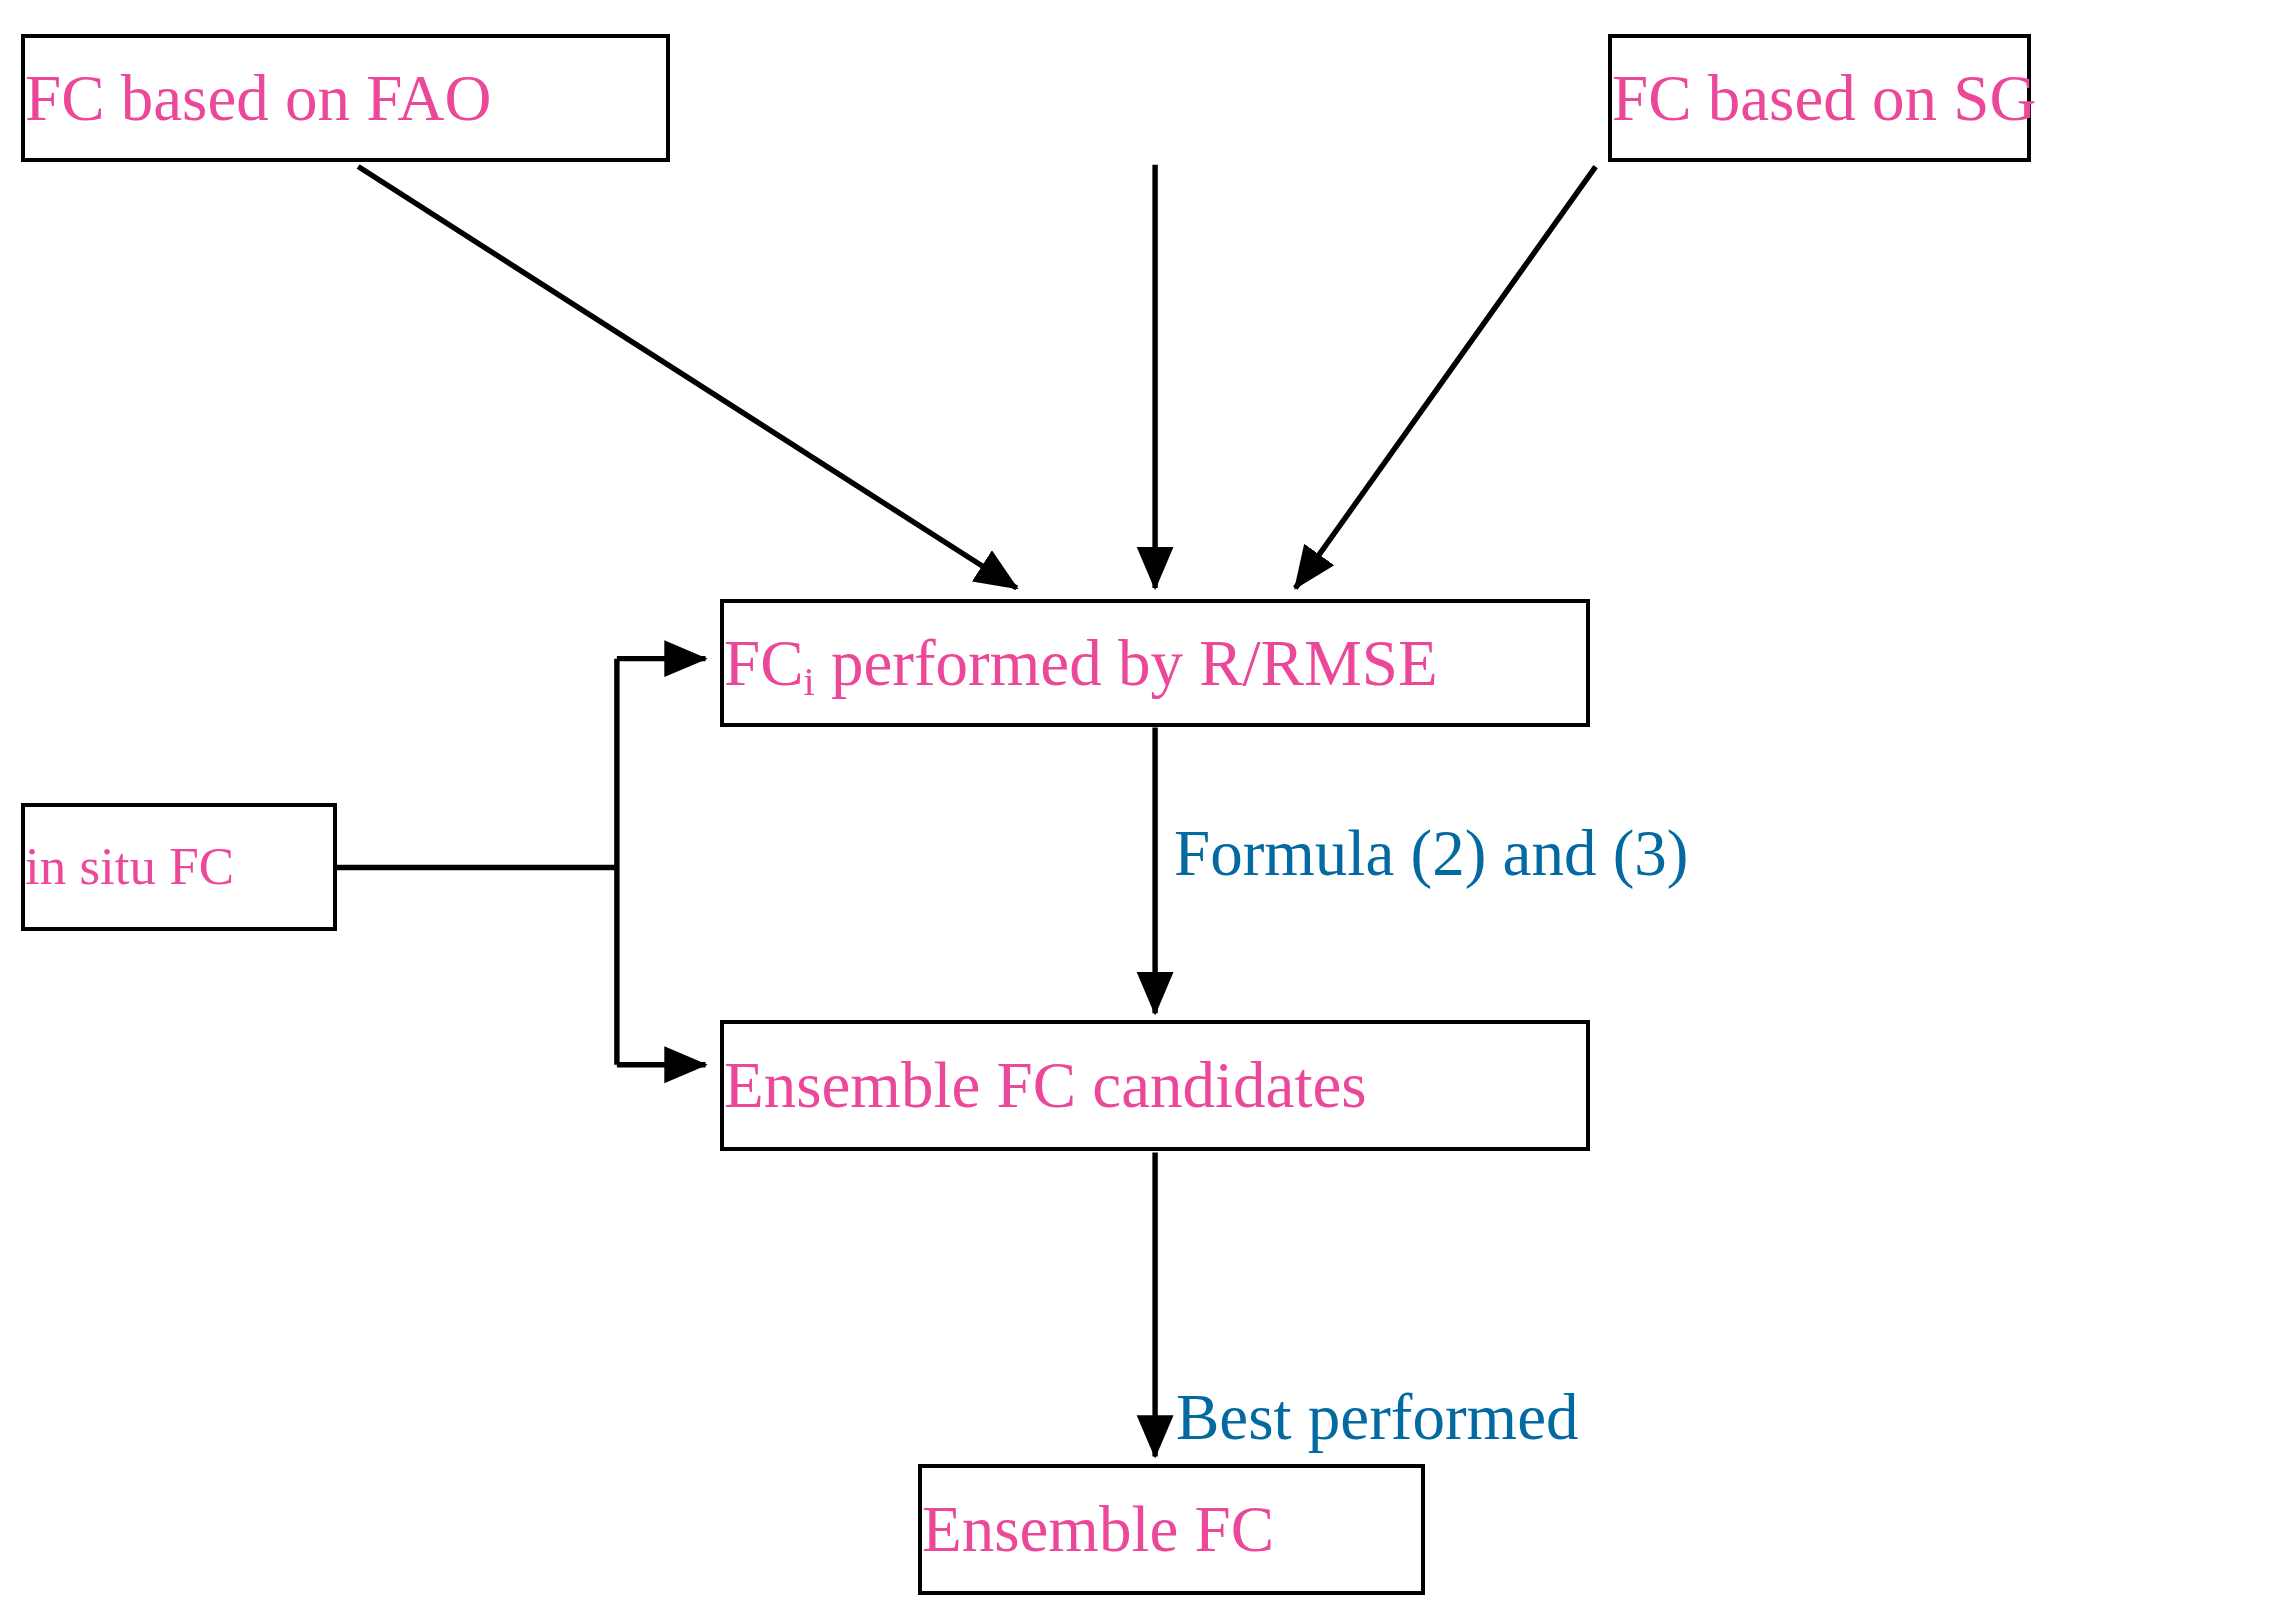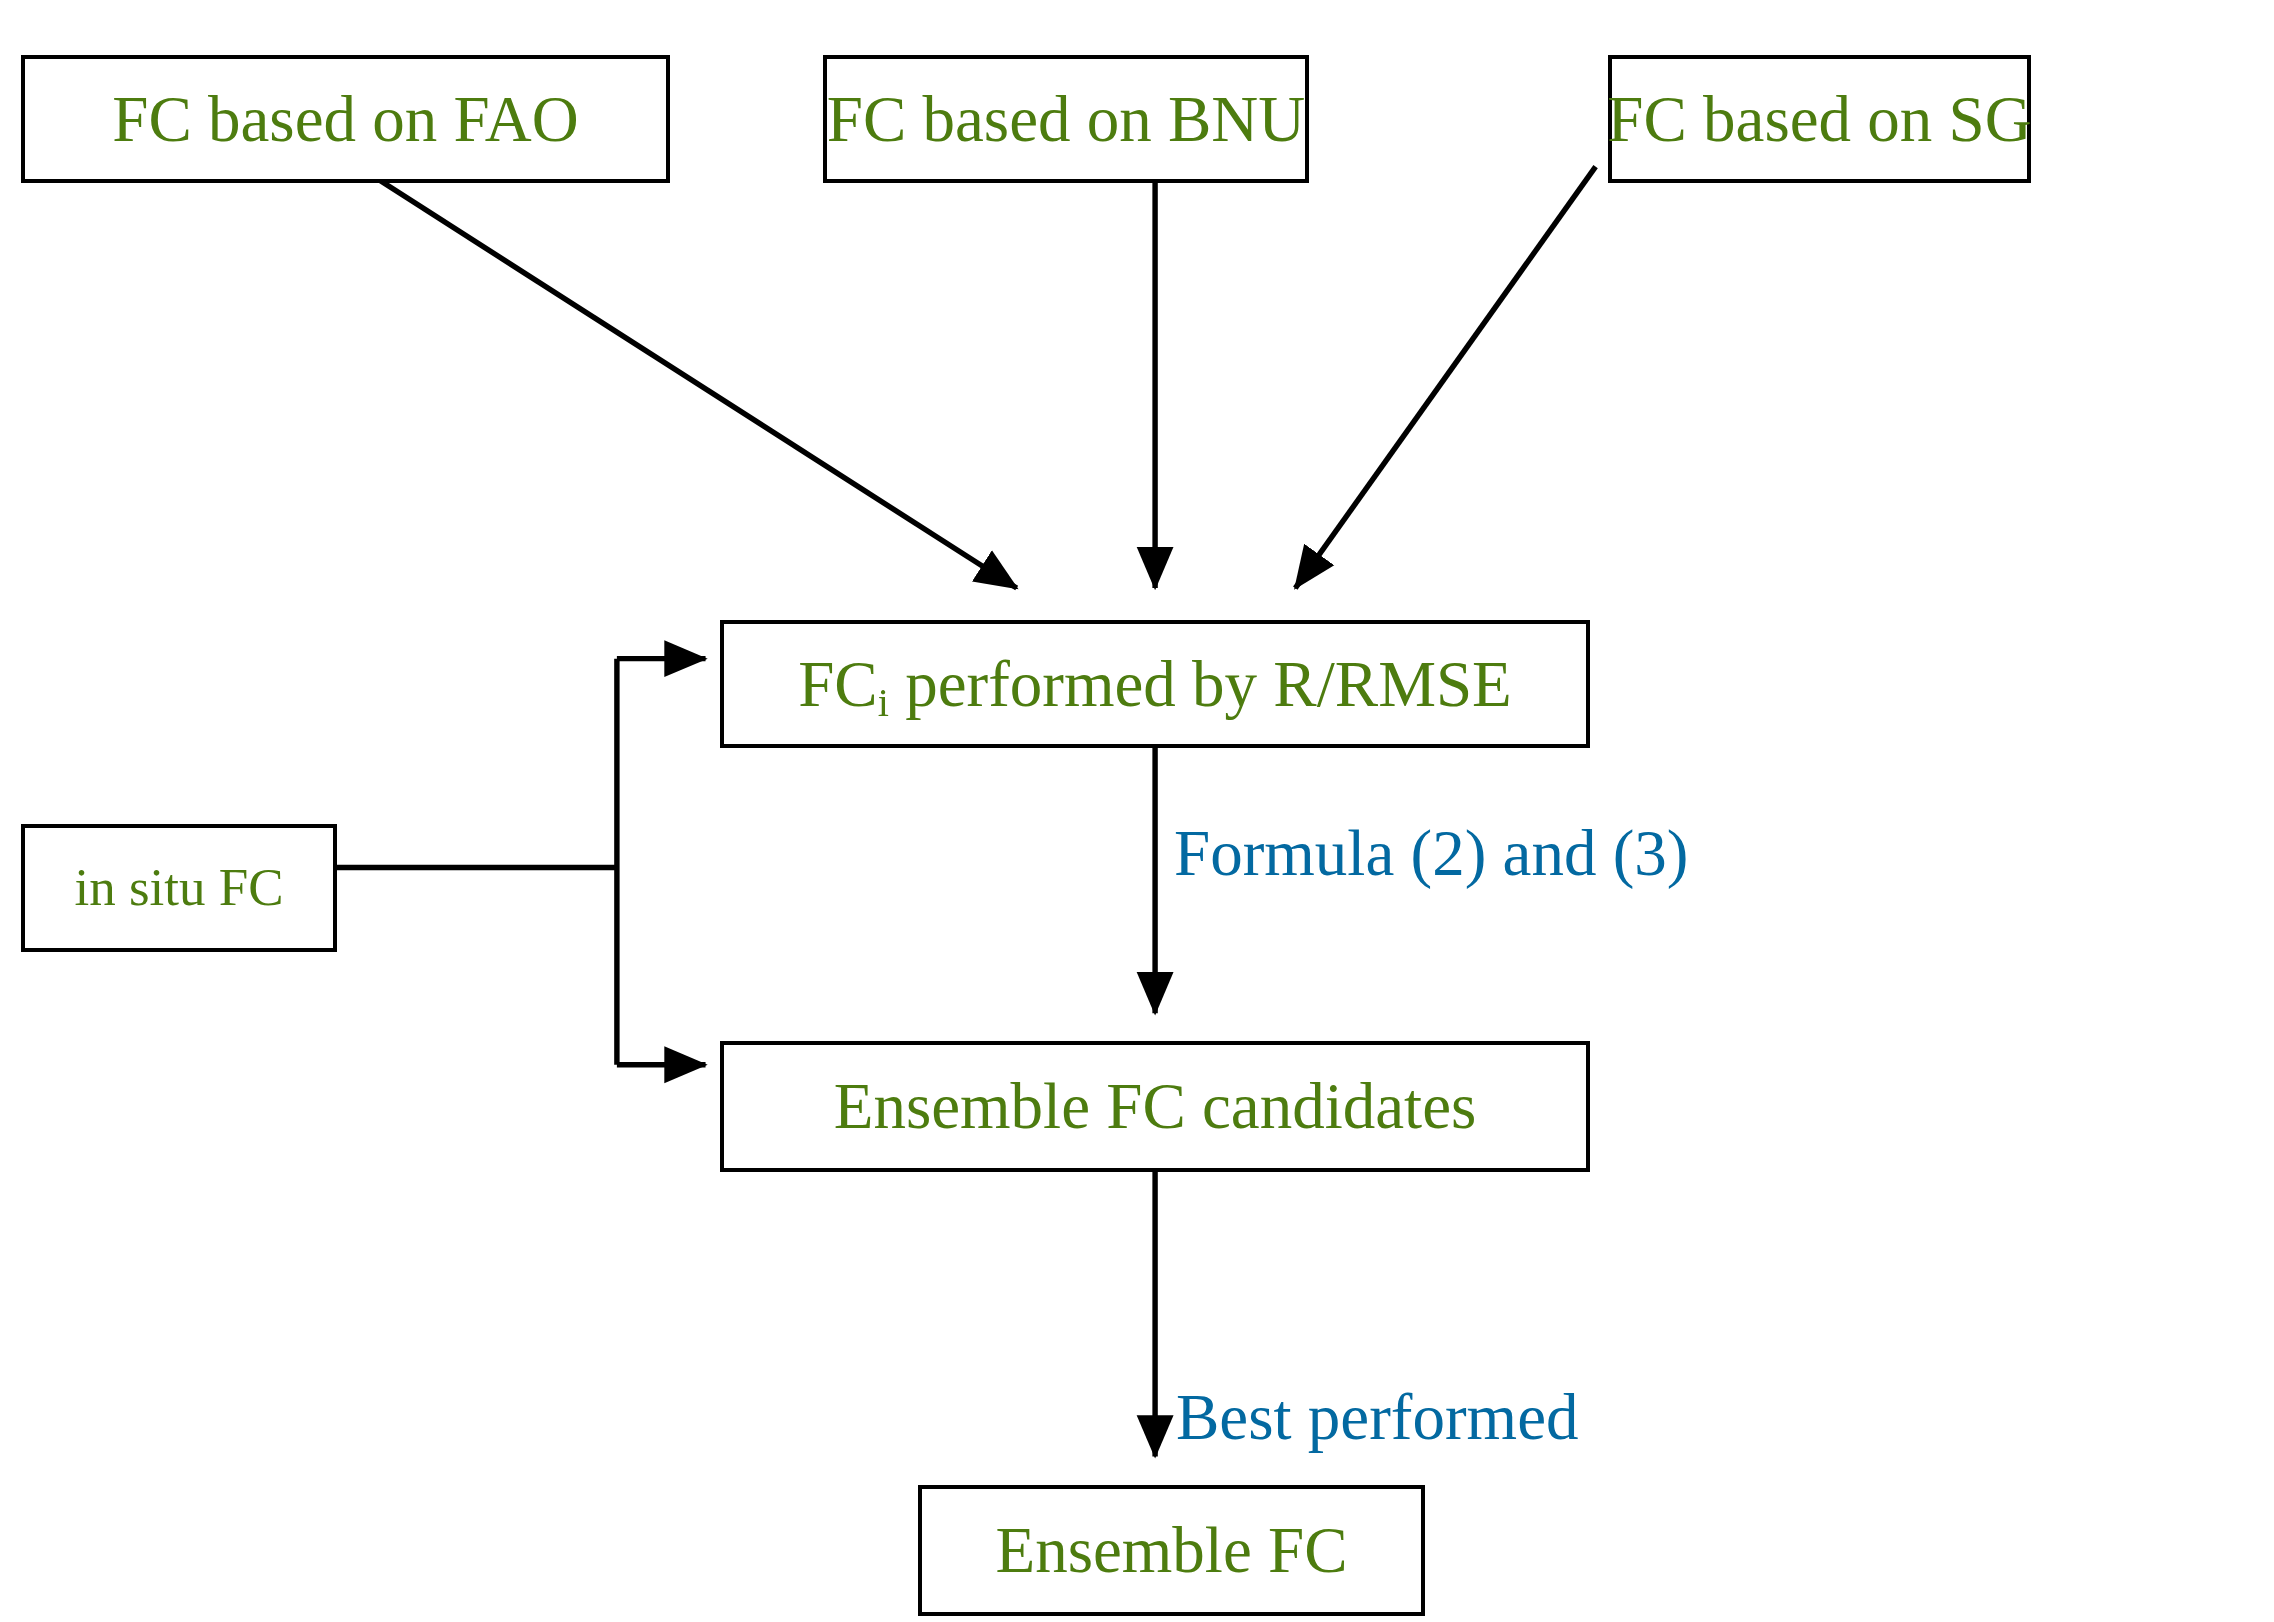--- a/index.html
+++ b/index.html
@@ -15,26 +15,25 @@
     overflow: hidden;
     font-family: "Liberation Serif", "DejaVu Serif", serif;
   }
   .node {
     position: absolute;
     box-sizing: border-box;
     border: 4.5px solid #000000;
     background: #ffffff;
     display: flex;
     align-items: center;
-    justify-content: center;
-    color: #4d7c0f;
+    justify-content: flex-start;
+    color: #ec4899;
     line-height: 1.05;
     white-space: nowrap;
     z-index: 3;
-    margin-top: 21px;
   }
   .node .label {
     display: inline-block;
   }
   .node sub {
     font-size: 0.62em;
     vertical-align: baseline;
     position: relative;
     top: 0.26em;
     line-height: 0;
@@ -94,23 +93,20 @@
 
     <line x1="1277" y1="804" x2="1277" y2="1120" stroke="#000000" stroke-width="6" marker-end="url(#arrowhead)"></line>
 
     <line x1="1277" y1="1274" x2="1277" y2="1610" stroke="#000000" stroke-width="6" marker-end="url(#arrowhead)"></line>
   </svg>
 
   <div class="node" id="node-fao">
     <span class="label">FC based on FAO</span>
   </div>
 
-  <div class="node" id="node-bnu">
-    <span class="label">FC based on BNU</span>
-  </div>
 
   <div class="node" id="node-sg">
     <span class="label">FC based on SG</span>
   </div>
 
   <div class="node" id="node-fci">
     <span class="label"><span>FC</span><sub>i</sub><span> performed by R/RMSE</span></span>
   </div>
 
   <div class="node" id="node-insitu">

